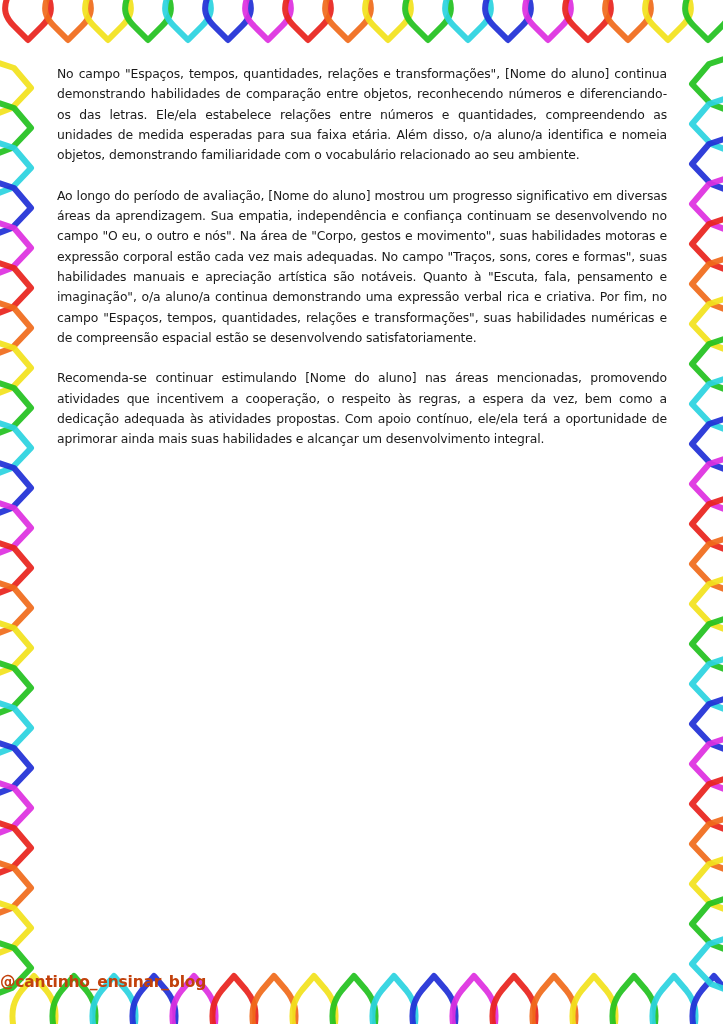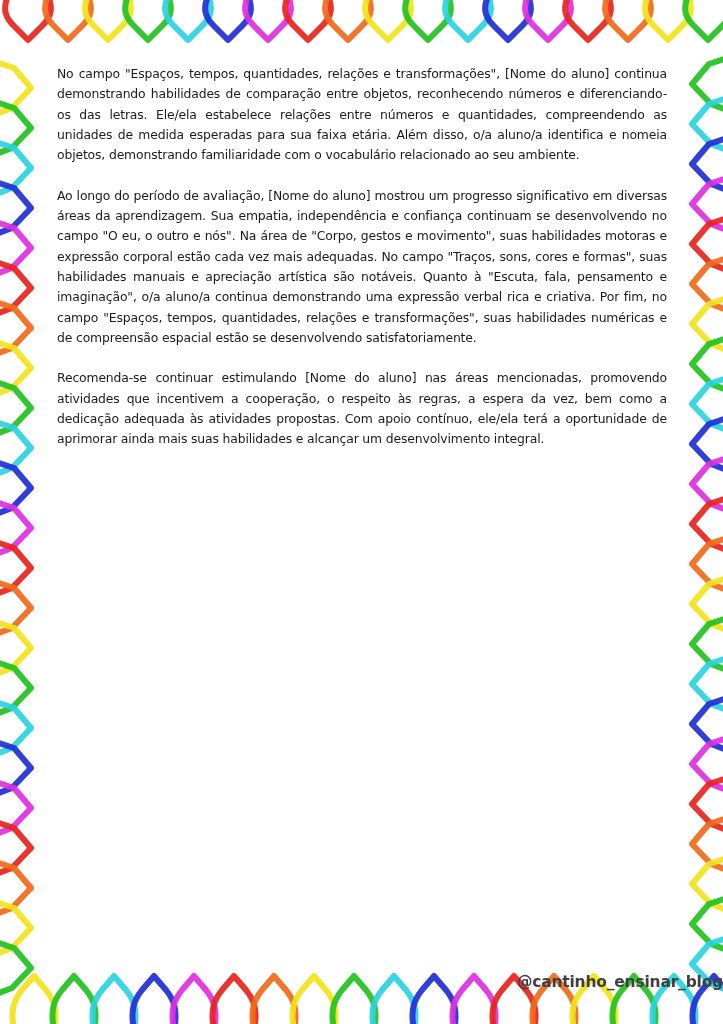--- a/index.html
+++ b/index.html
@@ -9,23 +9,23 @@
     }
     .border-svg { position: absolute; left: 0; top: 0; width: 723px; height: 1024px; }
     .content {
       position: absolute; left: 57px; top: 64px; width: 610px;
       font-family: "DejaVu Sans", sans-serif;
       font-size: 12.4px; line-height: 20.3px; color: #1a1a1a;
       text-align: justify; letter-spacing: -0.15px;
     }
     .content p { margin: 0 0 20.3px 0; }
     .footer {
-      position: absolute; left: 0; width: 723px; top: 973px; text-align: right;
+      position: absolute; left: 0; width: 723px; top: 973px; text-align: left;
       font-family: "DejaVu Sans", sans-serif; font-weight: bold;
-      font-size: 15.5px; color: #404040; letter-spacing: -0.2px;
+      font-size: 15.5px; color: #c2410c; letter-spacing: -0.2px;
     }
   </style>
 </head>
 <body>
 
 <svg class="border-svg" viewBox="0 0 723 1024" xmlns="http://www.w3.org/2000/svg" id="border-svg">
     <path d="M8 -4 C2 10 6 18 14 26 L28 40 L42 26 C50 18 54 10 48 -4" fill="none" stroke="#e8231c" stroke-width="6" stroke-linecap="round" stroke-linejoin="round" opacity="0.92"></path>
     <path d="M48 -4 C42 10 46 18 54 26 L68 40 L82 26 C90 18 94 10 88 -4" fill="none" stroke="#f06a1a" stroke-width="6" stroke-linecap="round" stroke-linejoin="round" opacity="0.92"></path>
     <path d="M88 -4 C82 10 86 18 94 26 L108 40 L122 26 C130 18 134 10 128 -4" fill="none" stroke="#f2e21c" stroke-width="6" stroke-linecap="round" stroke-linejoin="round" opacity="0.92"></path>
     <path d="M128 -4 C122 10 126 18 134 26 L148 40 L162 26 C170 18 174 10 168 -4" fill="none" stroke="#22c11e" stroke-width="6" stroke-linecap="round" stroke-linejoin="round" opacity="0.92"></path>

